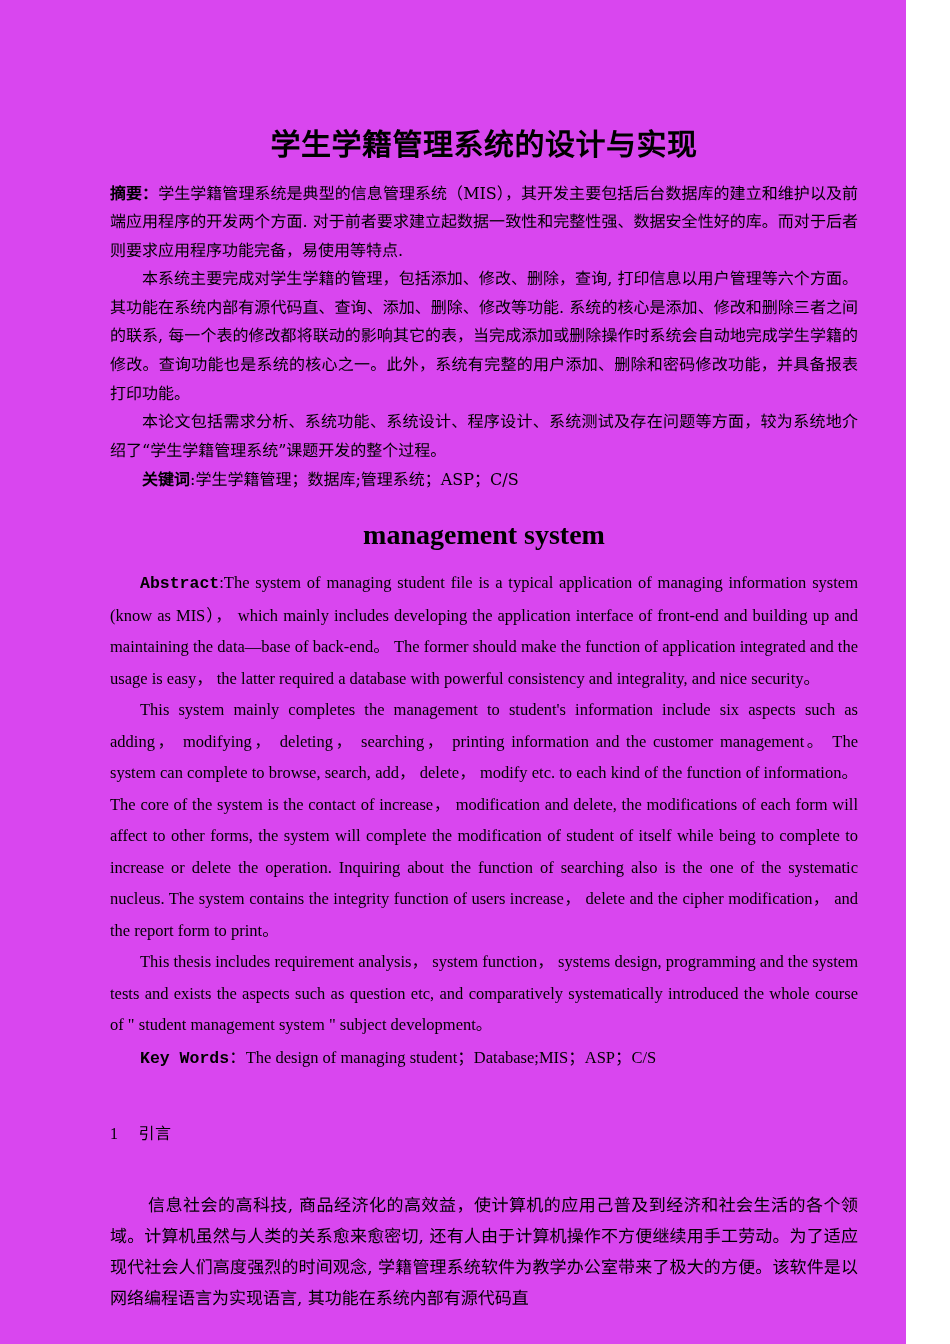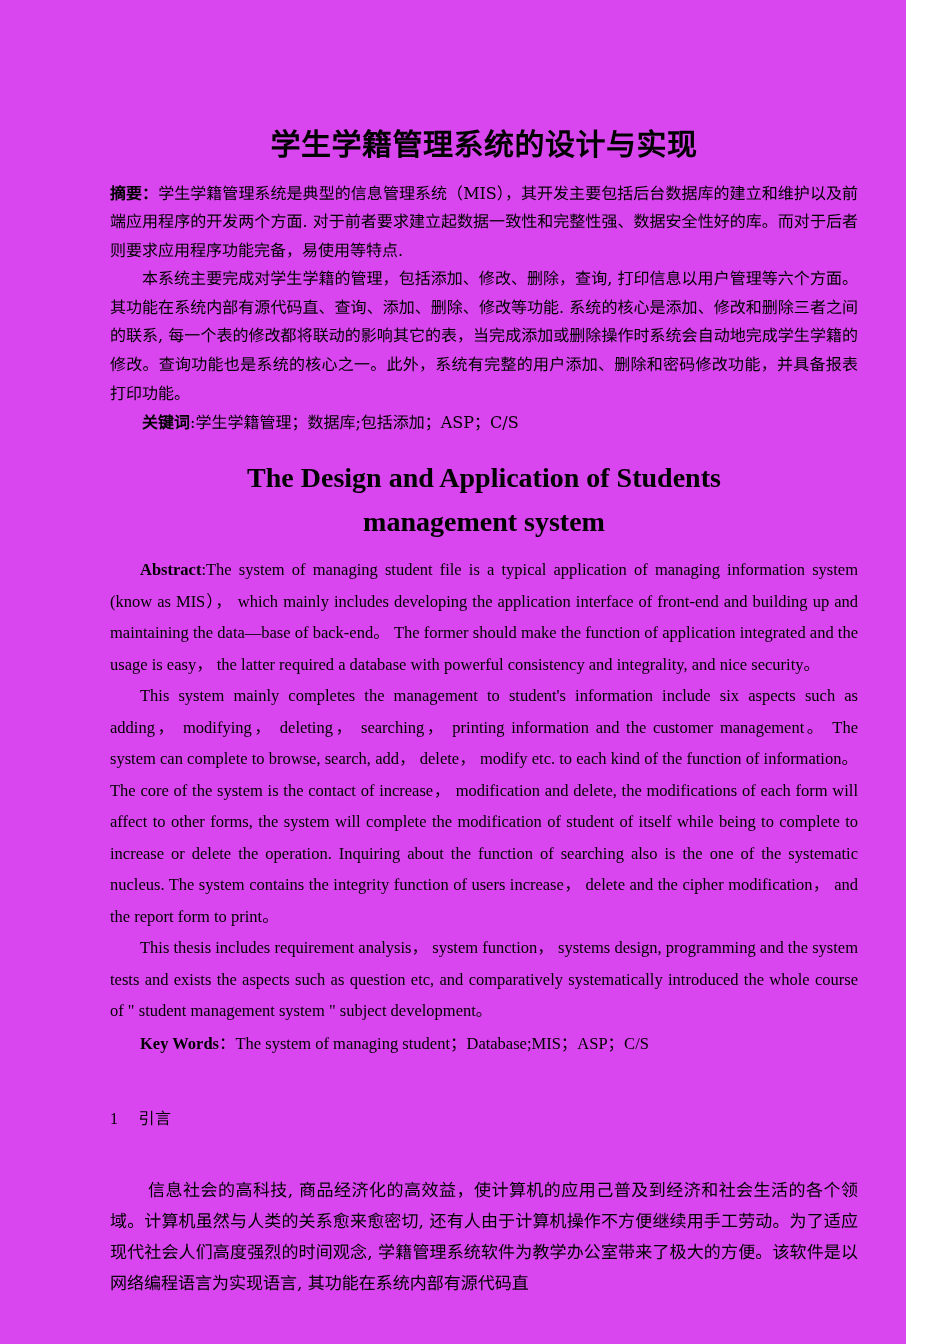--- a/index.html
+++ b/index.html
@@ -71,21 +71,21 @@
     font-size: 16.5px;
     line-height: 31.5px;
     text-indent: 30px;
   }
   .lead {
     font-weight: bold;
     font-family: "DejaVu Serif", "Liberation Serif", serif;
   }
   .lead-en {
     font-weight: bold;
-    font-family: Liberation Serif, serif;
+    font-family: Liberation Mono, monospace;
   }
   .abstract-cn-block { padding-top: 16px; }
   .abstract-en-block { padding-top: 10px; }
   .keywords-cn { text-indent: 32px; padding-top: 1px; }
   .keywords-en { text-indent: 30px; padding-top: 1px; }
 
   
   .section-h1 {
     margin: 0;
     padding-top: 50px;
@@ -119,44 +119,44 @@
     <h1 class="doc-title-cn">学生学籍管理系统的设计与实现</h1>
 
     <div class="abstract-cn-block">
 
       <p class="para para-cn no-indent">
         <span class="lead">摘要：</span><span>学生学籍管理系统是典型的信息管理系统（MIS），其开发主要包括后台数据库的建立和维护以及前端应用程序的开发两个方面. 对于前者要求建立起数据一致性和完整性强、数据安全性好的库。而对于后者则要求应用程序功能完备，易使用等特点.</span>
       </p>
 
       <p class="para para-cn">本系统主要完成对学生学籍的管理，包括添加、修改、删除，查询, 打印信息以用户管理等六个方面。其功能在系统内部有源代码直、查询、添加、删除、修改等功能. 系统的核心是添加、修改和删除三者之间的联系, 每一个表的修改都将联动的影响其它的表，当完成添加或删除操作时系统会自动地完成学生学籍的修改。查询功能也是系统的核心之一。此外，系统有完整的用户添加、删除和密码修改功能，并具备报表打印功能。</p>
 
+      <p class="para para-cn">本论文包括需求分析、系统功能、系统设计、程序设计、系统测试及存在问题等方面，较为系统地介绍了“学生学籍管理系统”课题开发的整个过程。</p>
 
       <p class="para para-cn keywords-cn no-indent" style="text-indent:32px;">
-        <span class="lead">关键词</span><span>:学生学籍管理；数据库;包括添加；ASP；C/S</span>
+        <span class="lead">关键词</span><span>:学生学籍管理；数据库;管理系统；ASP；C/S</span>
       </p>
 
     </div>
 
     <h2 class="doc-title-en">
-      <span class="line">The Design and Application of Students</span>
       <span class="line">management system</span>
     </h2>
 
     <div class="abstract-en-block">
 
       <p class="para para-en">
         <span class="lead-en">Abstract</span><span>:The system of managing student file is a typical application of managing information system (know as MIS），  which mainly includes developing the application interface of front-end and building up and maintaining the data—base of back-end。  The former should make the function of application integrated and the usage is easy，  the latter required a database with powerful consistency and integrality, and nice security。</span>
       </p>
 
       <p class="para para-en">This system mainly completes the management to student's information include six aspects such as adding，  modifying，  deleting，  searching，  printing information and the customer management。  The system can complete to browse, search, add，  delete，  modify etc. to each kind of the function of information。  The core of the system is the contact of increase，  modification and delete, the modifications of each form will affect to other forms, the system will complete the modification of student of itself while being to complete to increase or delete the operation. Inquiring about the function of searching also is the one of the systematic nucleus. The system contains the integrity function of users increase，  delete and the cipher modification，  and the report form to print。</p>
 
       <p class="para para-en">This thesis includes requirement analysis，  system function，  systems design, programming and the system tests and exists the aspects such as question etc, and comparatively systematically introduced the whole course of " student management system " subject development。</p>
 
       <p class="para para-en keywords-en">
-        <span class="lead-en">Key Words</span><span>：The system of managing student；Database;MIS；ASP；C/S</span>
+        <span class="lead-en">Key Words</span><span>：The design of managing student；Database;MIS；ASP；C/S</span>
       </p>
 
     </div>
 
     <h3 class="section-h1">
       <span class="sec-num">1</span><span>引言</span>
     </h3>
 
     <div class="body-after-heading">
       <p class="para-body">信息社会的高科技, 商品经济化的高效益，使计算机的应用己普及到经济和社会生活的各个领域。计算机虽然与人类的关系愈来愈密切, 还有人由于计算机操作不方便继续用手工劳动。为了适应现代社会人们高度强烈的时间观念, 学籍管理系统软件为教学办公室带来了极大的方便。该软件是以网络编程语言为实现语言, 其功能在系统内部有源代码直</p>

